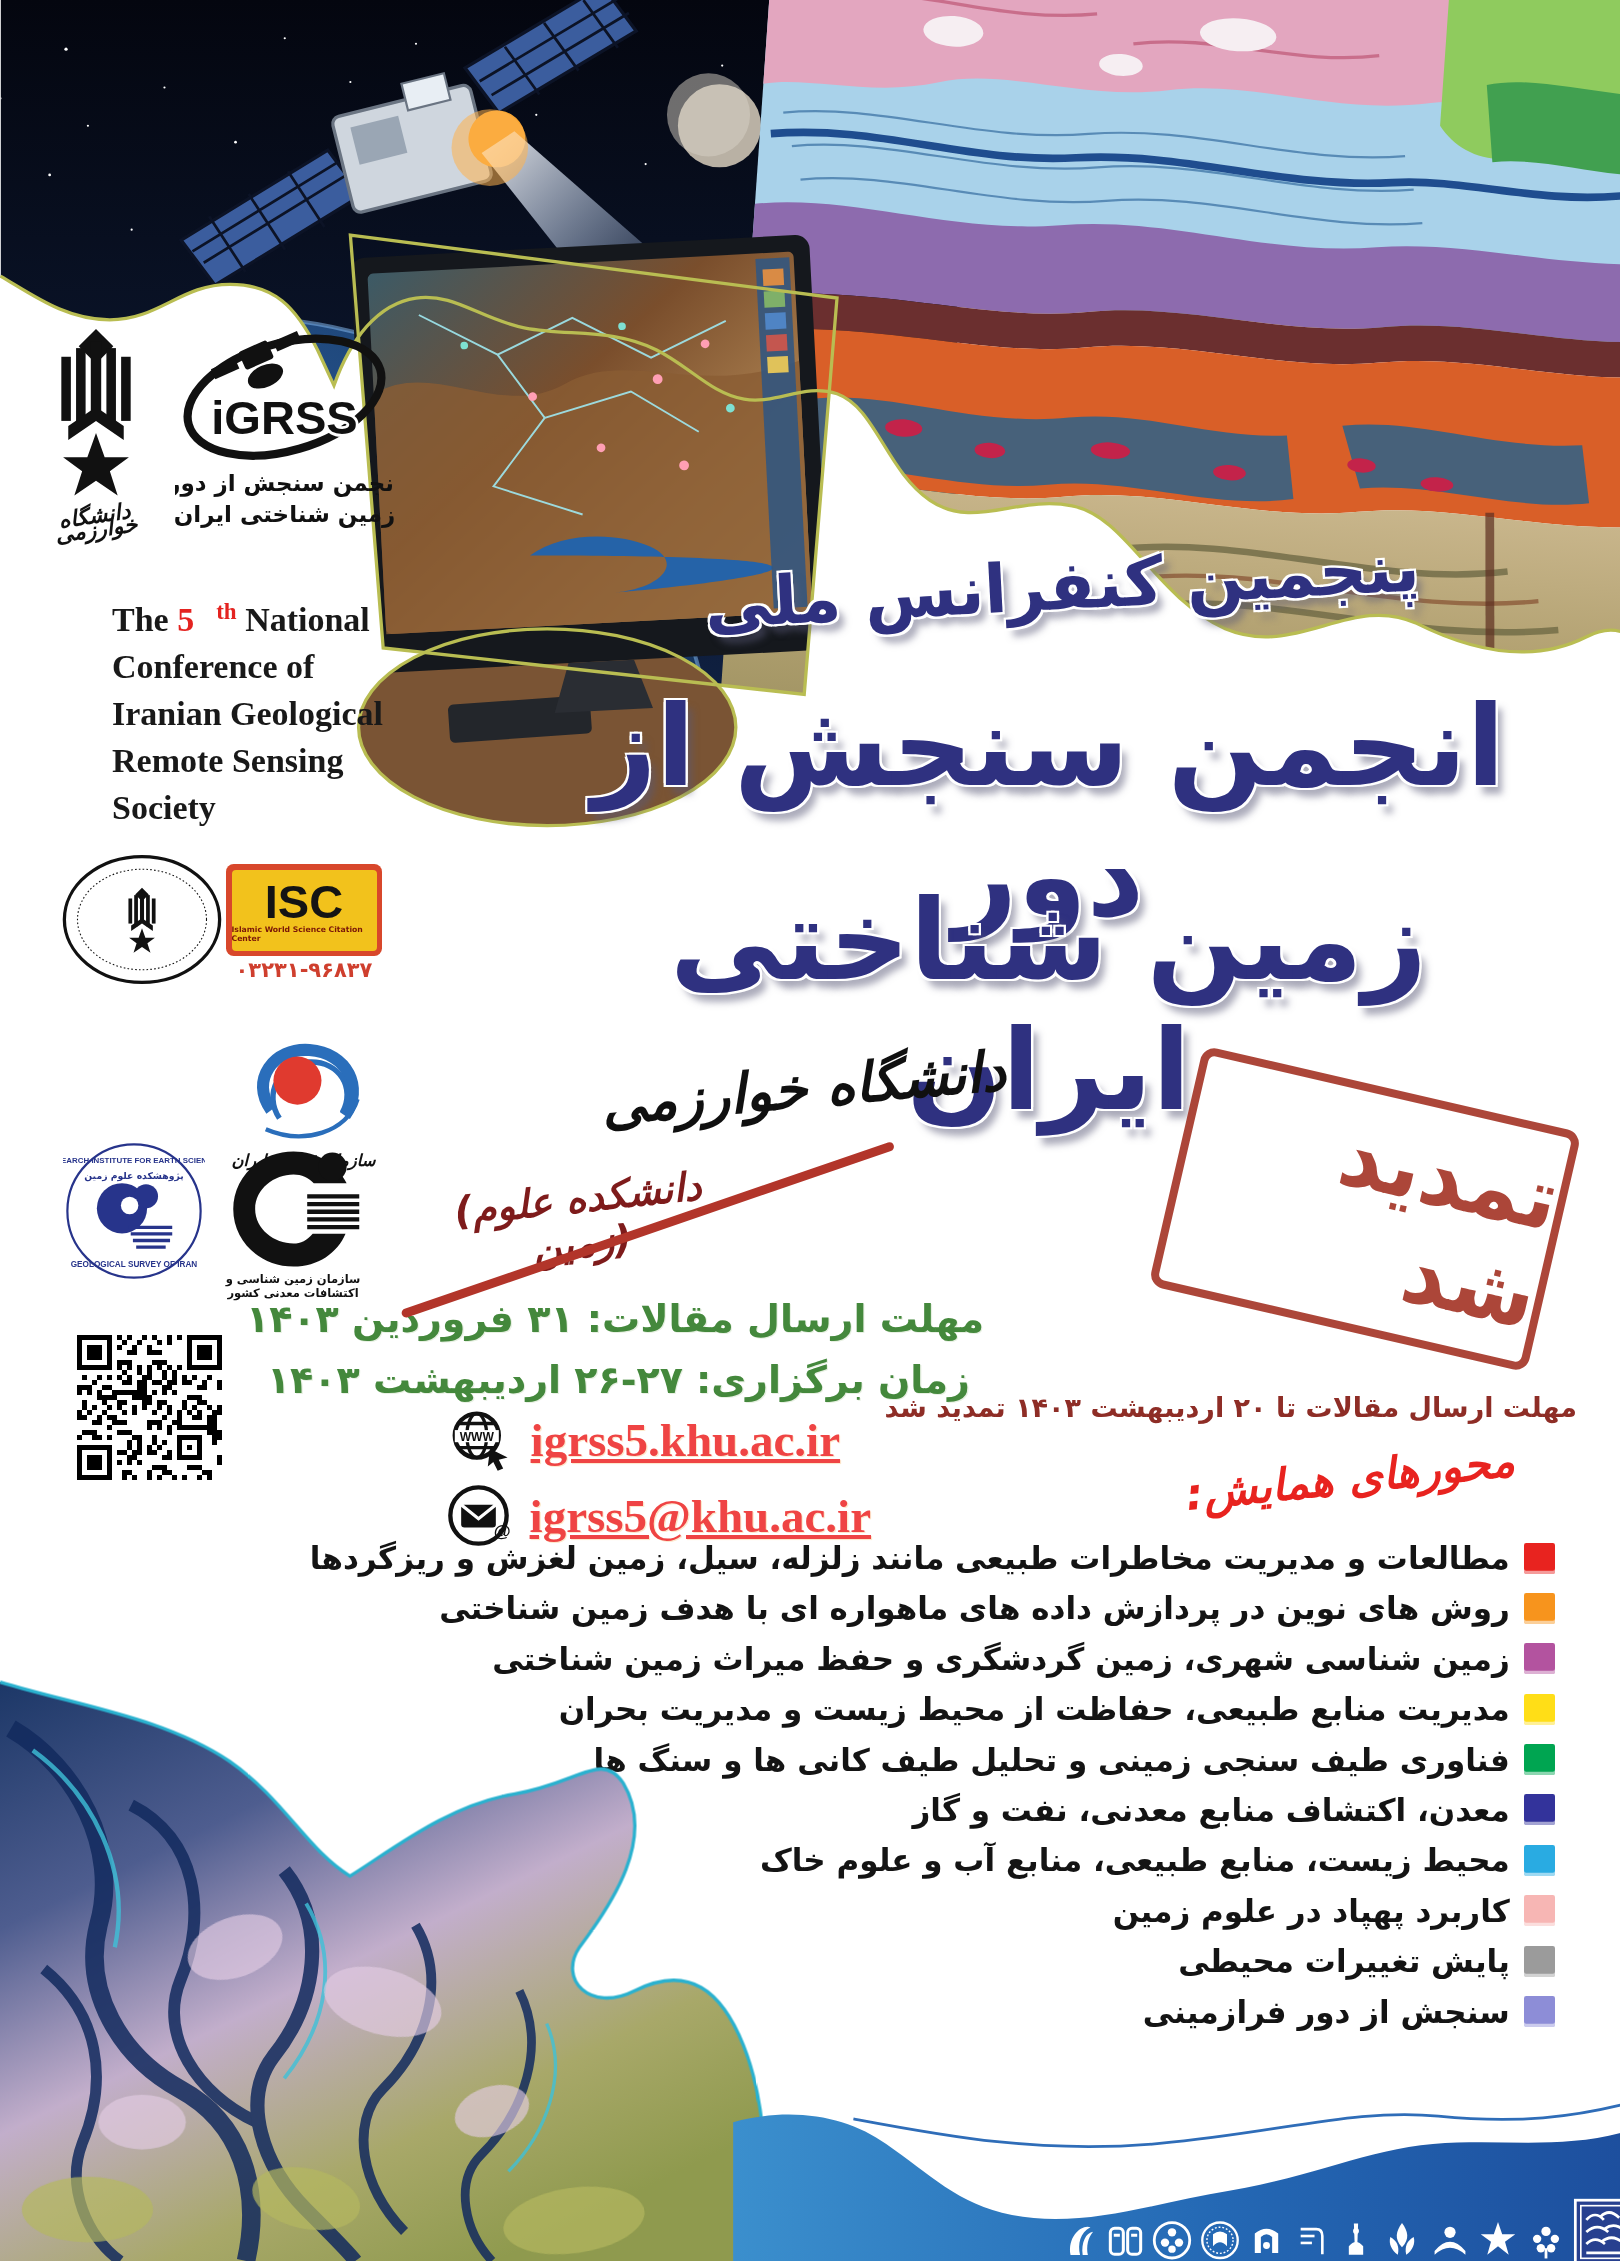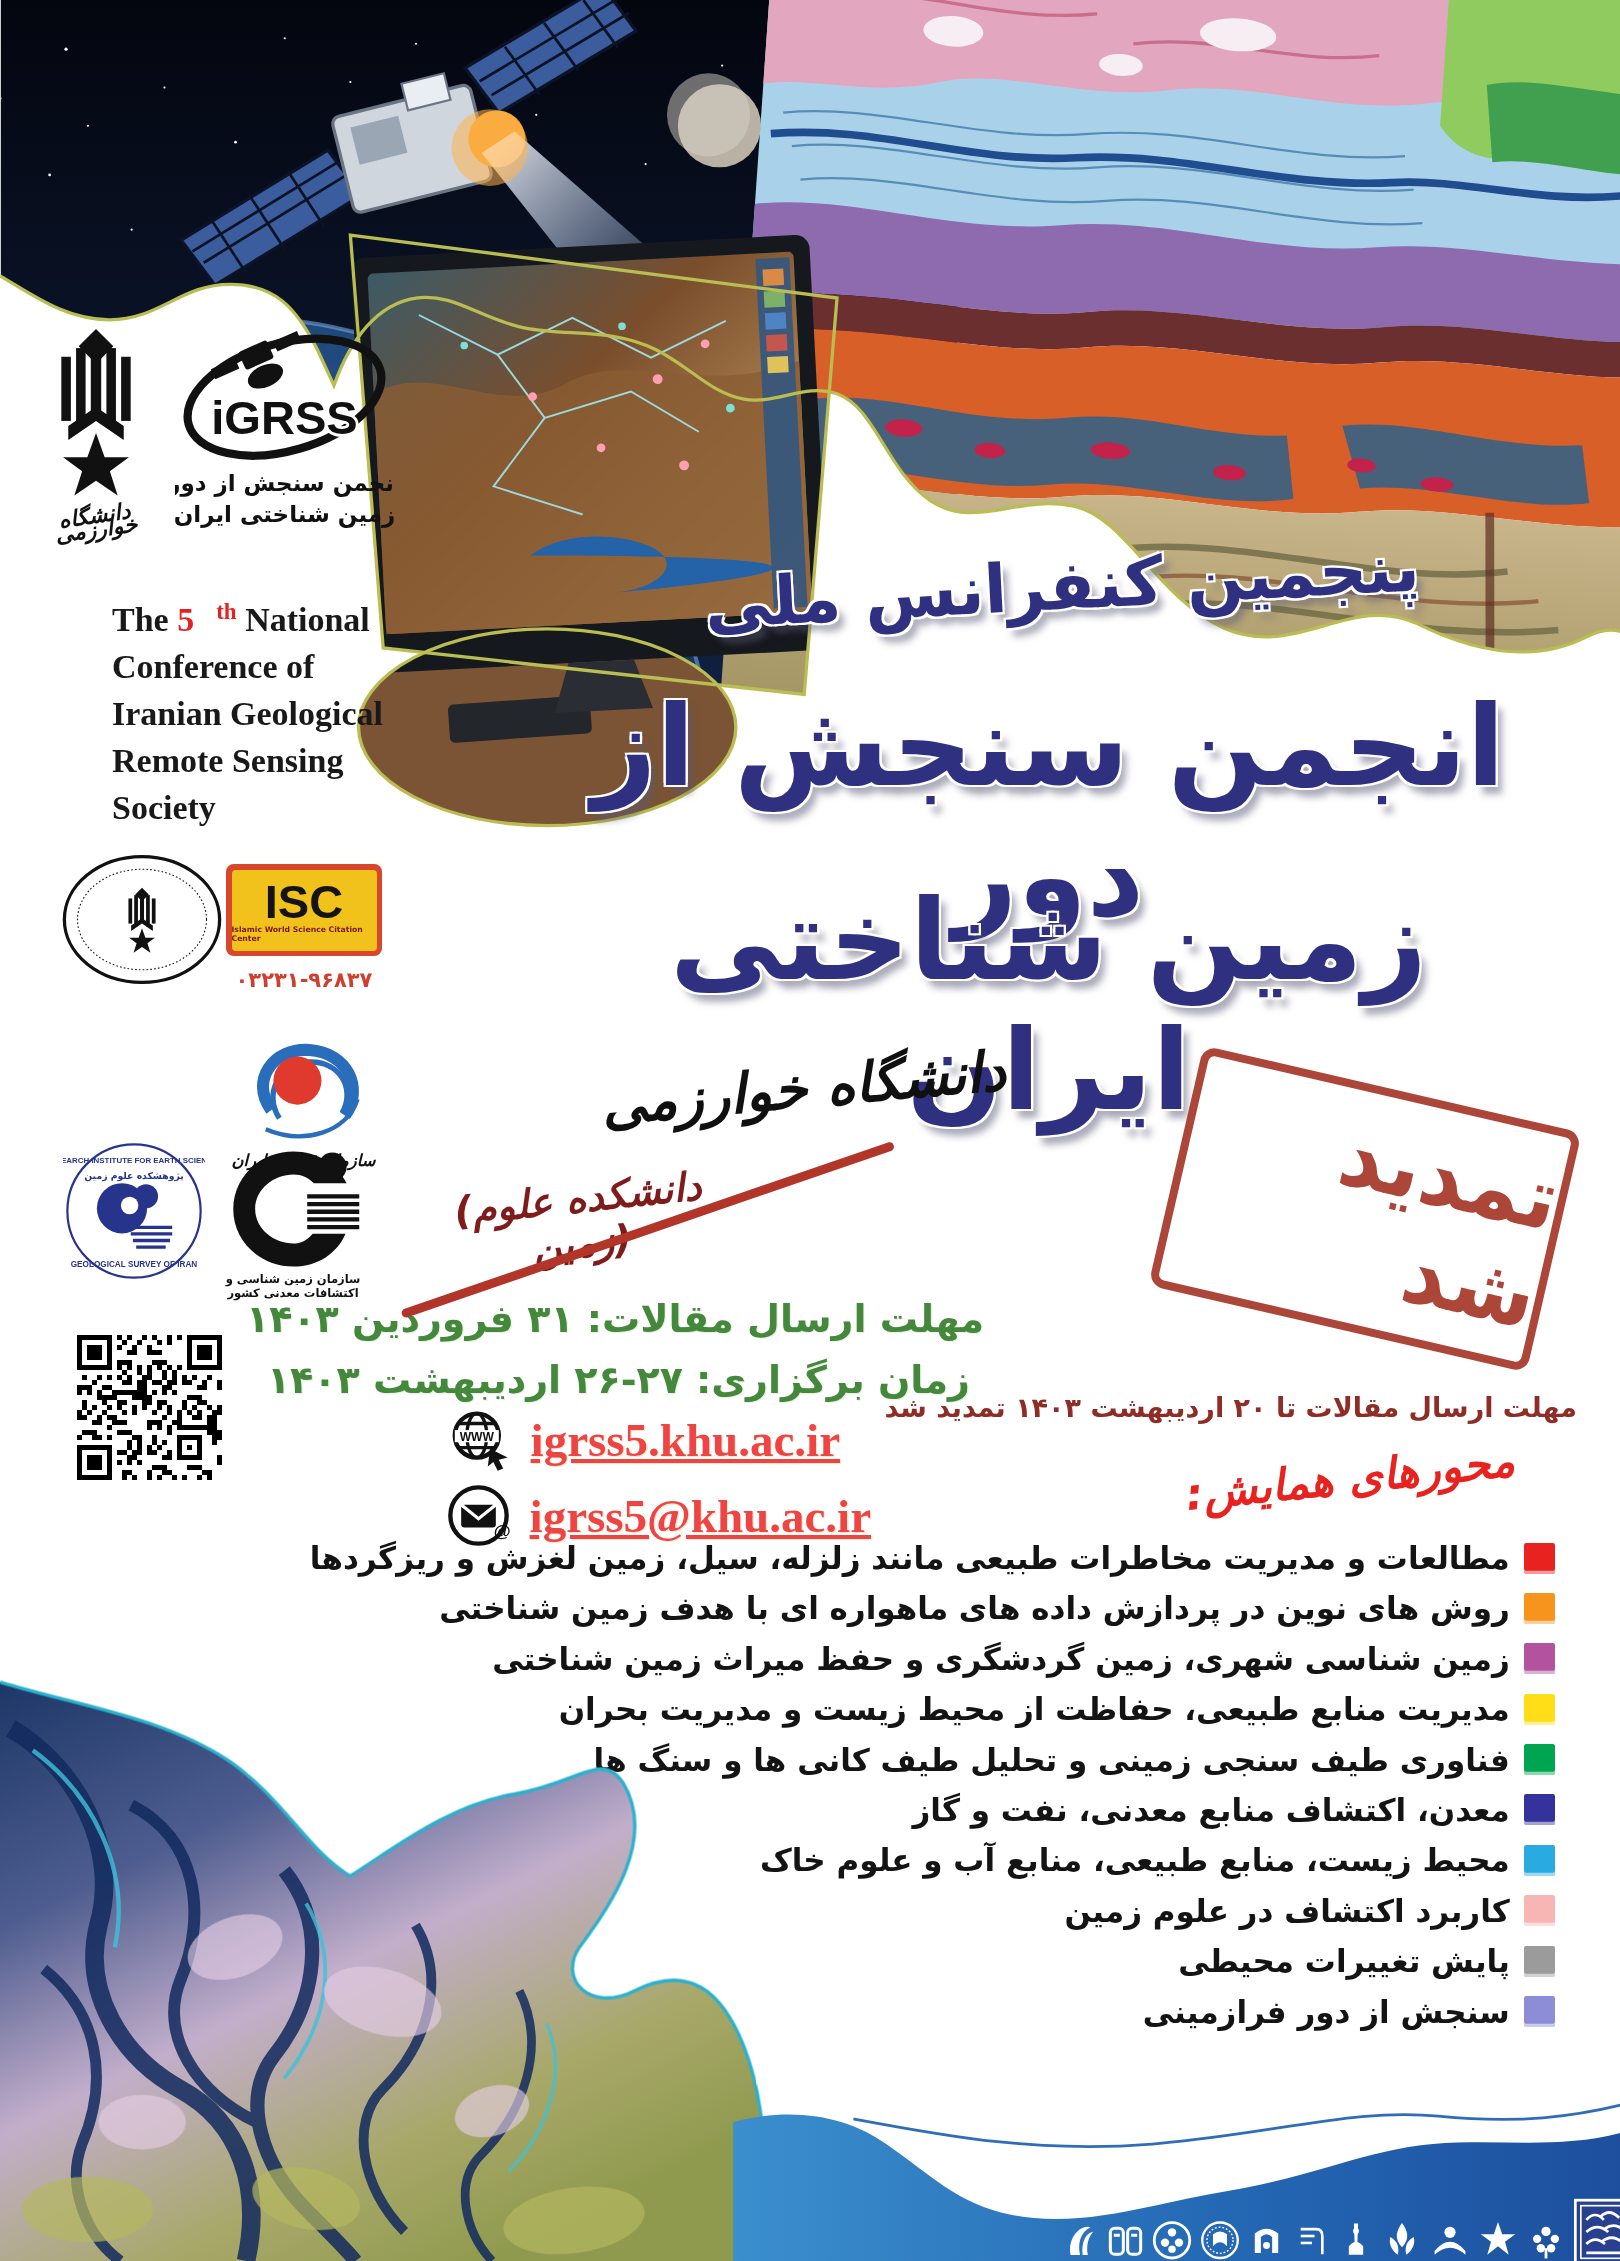--- a/index.html
+++ b/index.html
@@ -64,21 +64,21 @@
 
   
   .logo-box{display:flex;flex-direction:column;align-items:center;}
   .tiny-cap{font-size:11.5px;font-weight:bold;color:#111;text-align:center;direction:rtl;line-height:14.2px;}
 
   .isc-box{width:156px;height:92px;background:#d8472b;border-radius:7.7px;padding:5.5px;box-sizing:border-box;}
   .isc-inner{width:100%;height:100%;background:#f2c21c;border-radius:4px;display:flex;flex-direction:column;
       align-items:center;justify-content:center;}
   .isc-abbr{font-family:"Liberation Sans",sans-serif;font-weight:bold;font-size:47px;color:#141414;line-height:47px;}
   .isc-cap{font-size:7.7px;font-weight:bold;color:#7a1608;}
-  .isc-code{color:#cf3f2e;font-weight:bold;font-size:21px;direction:ltr;margin-top:12px;}
+  .isc-code{color:#cf3f2e;font-weight:bold;font-size:21px;direction:ltr;margin-top:2px;}
 
   
   .band-logos{left:1061px;top:2198px;width:558px;display:flex;align-items:flex-end;gap:6px;}
   .emblem{display:flex;flex-direction:column;align-items:center;gap:2.2px;}
 </style>
 </head>
 <body>
 
 <div id="poster">
 
@@ -675,21 +675,21 @@
     <div class="topic-row">
         <span class="topic-bullet" style="background: rgb(51, 51, 155);"></span>
         <span class="topic-text">معدن، اکتشاف منابع معدنی، نفت و گاز</span>
       </div>
     <div class="topic-row">
         <span class="topic-bullet" style="background: rgb(41, 171, 226);"></span>
         <span class="topic-text">محیط زیست، منابع طبیعی، منابع آب و علوم خاک</span>
       </div>
     <div class="topic-row">
         <span class="topic-bullet" style="background: rgb(247, 182, 180);"></span>
-        <span class="topic-text">کاربرد اکتشاف در علوم زمین</span>
+        <span class="topic-text">کاربرد پهپاد در علوم زمین</span>
       </div>
     <div class="topic-row">
         <span class="topic-bullet" style="background: rgb(155, 155, 155);"></span>
         <span class="topic-text">پایش تغییرات محیطی</span>
       </div>
     <div class="topic-row">
         <span class="topic-bullet" style="background: rgb(141, 141, 215);"></span>
         <span class="topic-text">سنجش از دور فرازمینی</span>
       </div>
   </div>

